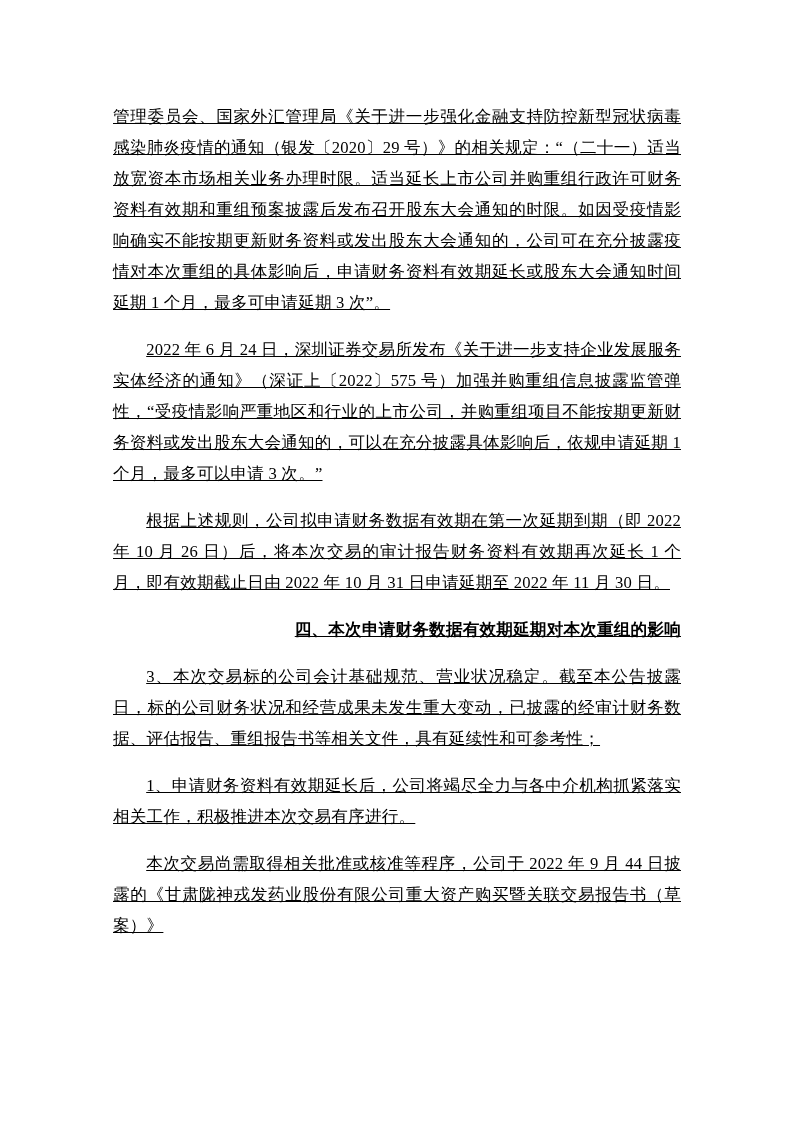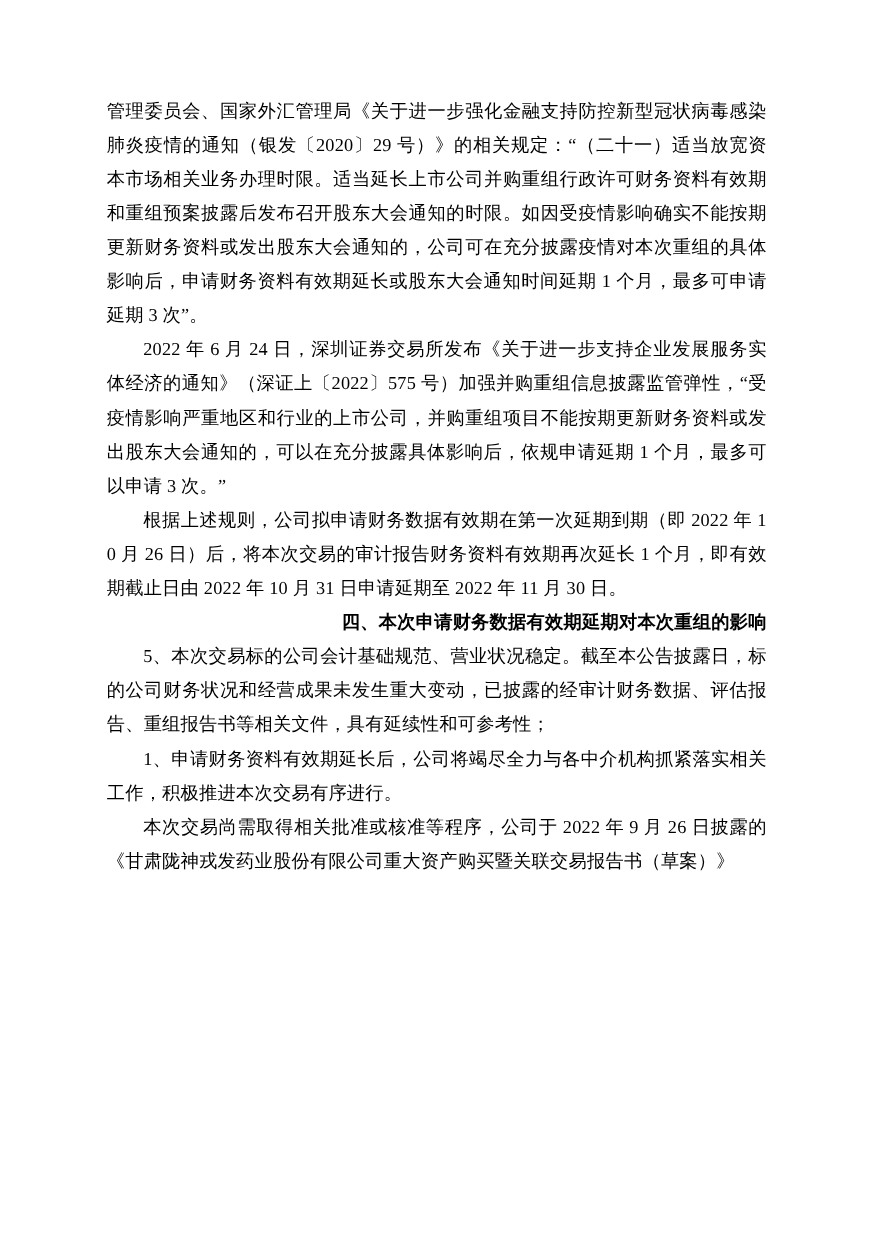--- a/index.html
+++ b/index.html
@@ -15,27 +15,28 @@
     background: #ffffff;
     padding: 85px 96px 40px 97px;
     overflow: hidden;
     font-family: "Liberation Serif", "DejaVu Serif", serif;
     color: #000000;
   }
   .doc-body {
     width: 600px;
   }
   .para, .heading {
-    margin: 0;
+    margin: 16px;
     font-size: 16.6px;
     line-height: 31px;
     text-align: justify;
     text-justify: inter-ideograph;
     letter-spacing: 0.2px;
     word-break: break-all;
+    text-decoration: underline;
   }
   .indent {
     text-indent: 2em;
   }
   .no-indent {
     text-indent: 0;
   }
   .heading {
     font-weight: bold;
     text-align: right;
@@ -43,17 +44,17 @@
 </style>
 </head>
 <body>
 
 <div class="page">
   <div class="doc-body">
     <p class="para no-indent">管理委员会、国家外汇管理局《关于进一步强化金融支持防控新型冠状病毒感染肺炎疫情的通知（银发〔2020〕29 号）》的相关规定：“（二十一）适当放宽资本市场相关业务办理时限。适当延长上市公司并购重组行政许可财务资料有效期和重组预案披露后发布召开股东大会通知的时限。如因受疫情影响确实不能按期更新财务资料或发出股东大会通知的，公司可在充分披露疫情对本次重组的具体影响后，申请财务资料有效期延长或股东大会通知时间延期 1 个月，最多可申请延期 3 次”。</p>
     <p class="para indent">2022 年 6 月 24 日，深圳证券交易所发布《关于进一步支持企业发展服务实体经济的通知》（深证上〔2022〕575 号）加强并购重组信息披露监管弹性，“受疫情影响严重地区和行业的上市公司，并购重组项目不能按期更新财务资料或发出股东大会通知的，可以在充分披露具体影响后，依规申请延期 1 个月，最多可以申请 3 次。”</p>
     <p class="para indent">根据上述规则，公司拟申请财务数据有效期在第一次延期到期（即 2022 年 10 月 26 日）后，将本次交易的审计报告财务资料有效期再次延长 1 个月，即有效期截止日由 2022 年 10 月 31 日申请延期至 2022 年 11 月 30 日。</p>
     <p class="heading indent">四、本次申请财务数据有效期延期对本次重组的影响</p>
-    <p class="para indent">5、本次交易标的公司会计基础规范、营业状况稳定。截至本公告披露日，标的公司财务状况和经营成果未发生重大变动，已披露的经审计财务数据、评估报告、重组报告书等相关文件，具有延续性和可参考性；</p>
+    <p class="para indent">3、本次交易标的公司会计基础规范、营业状况稳定。截至本公告披露日，标的公司财务状况和经营成果未发生重大变动，已披露的经审计财务数据、评估报告、重组报告书等相关文件，具有延续性和可参考性；</p>
     <p class="para indent">1、申请财务资料有效期延长后，公司将竭尽全力与各中介机构抓紧落实相关工作，积极推进本次交易有序进行。</p>
-    <p class="para indent">本次交易尚需取得相关批准或核准等程序，公司于 2022 年 9 月 26 日披露的《甘肃陇神戎发药业股份有限公司重大资产购买暨关联交易报告书（草案）》</p>
+    <p class="para indent">本次交易尚需取得相关批准或核准等程序，公司于 2022 年 9 月 44 日披露的《甘肃陇神戎发药业股份有限公司重大资产购买暨关联交易报告书（草案）》</p>
   </div>
 </div>
 
 </body></html>

